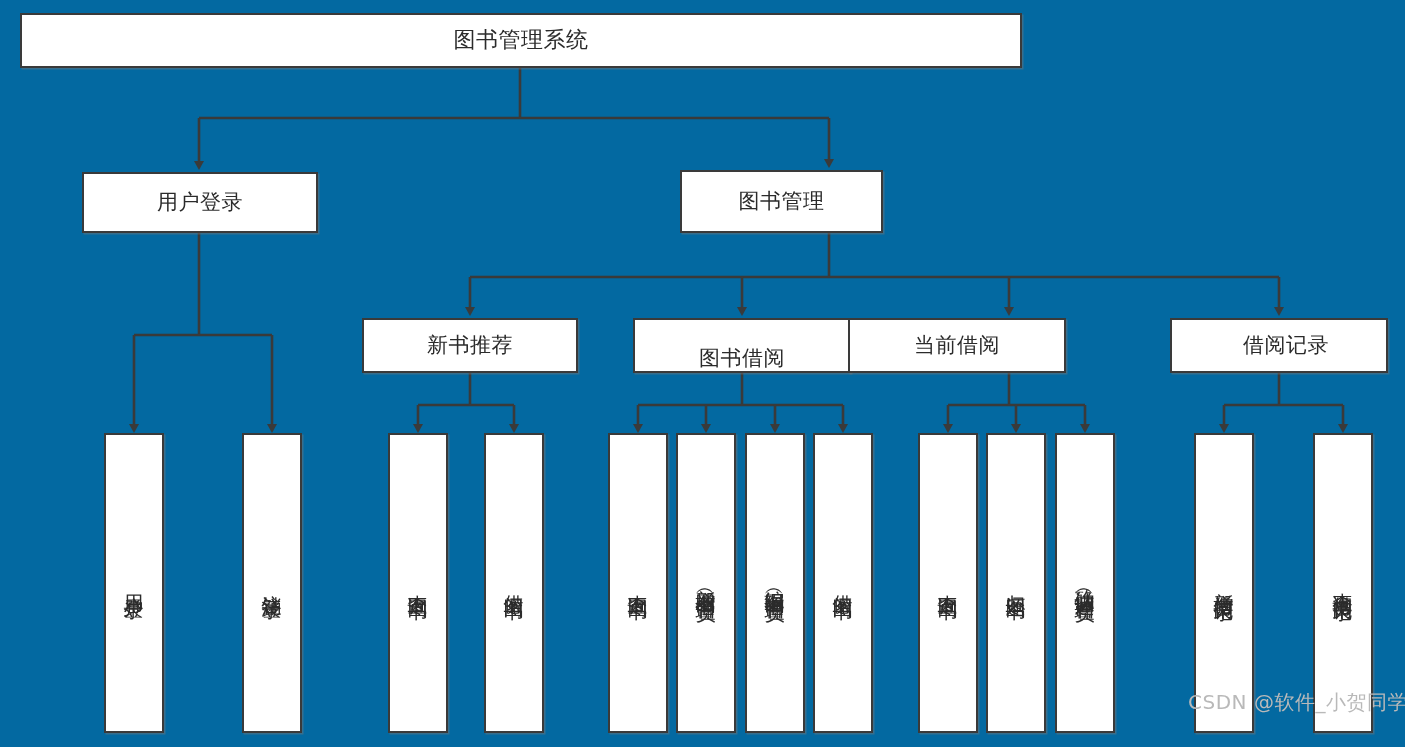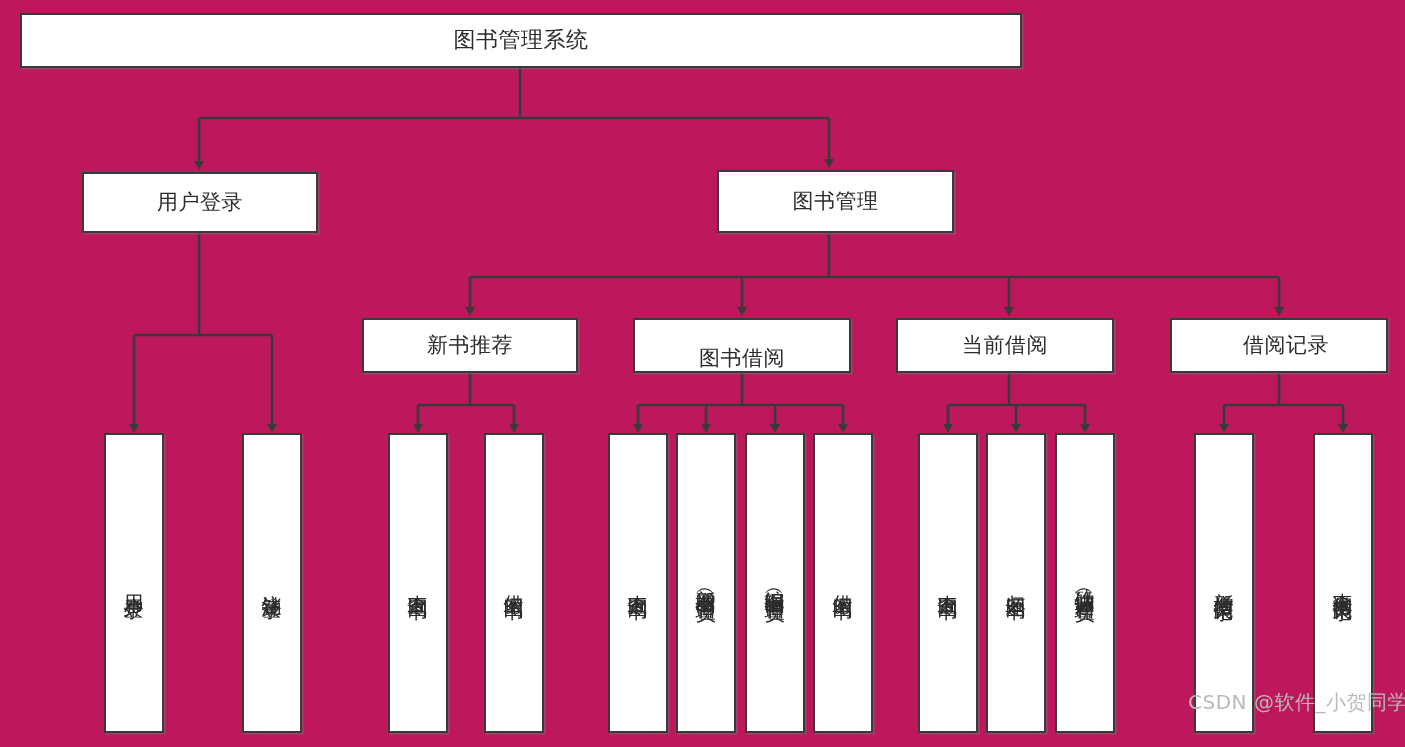--- a/index.html
+++ b/index.html
@@ -8,21 +8,21 @@
     padding: 0;
     background: #ffffff;
   }
   body {
     font-family: "DejaVu Sans", "Liberation Sans", sans-serif;
   }
   #diagram {
     position: relative;
     width: 1405px;
     height: 747px;
-    background: #be185d;
+    background: #0369a1;
     overflow: hidden;
   }
   #diagram svg.edges {
     position: absolute;
     left: 0;
     top: 0;
     width: 1405px;
     height: 747px;
     pointer-events: none;
   }
@@ -119,31 +119,31 @@
     </g>
   </svg>
 
   <div class="node root" style="left:20px; top:13px; width:1002px; height:55px;">
     <span class="label">图书管理系统</span>
   </div>
 
   <div class="node" style="left:82px; top:172px; width:236px; height:61px;">
     <span class="label">用户登录</span>
   </div>
-  <div class="node" style="left:717px; top:170px; width:237px; height:63px;">
+  <div class="node" style="left:680px; top:170px; width:203px; height:63px;">
     <span class="label">图书管理</span>
   </div>
 
   <div class="node" style="left:362px; top:318px; width:216px; height:55px;">
     <span class="label">新书推荐</span>
   </div>
   <div class="node" style="left:633px; top:318px; width:218px; height:55px;align-items:flex-end;">
     <span class="label">图书借阅</span>
   </div>
-  <div class="node" style="left:896px; top:318px; width:218px; height:55px;">
+  <div class="node" style="left:848px; top:318px; width:218px; height:55px;">
     <span class="label">当前借阅</span>
   </div>
   <div class="node" style="left:1170px; top:318px; width:218px; height:55px;padding-left:14px;">
     <span class="label">借阅记录</span>
   </div>
 
   <div class="node vertical" style="left:104px; top:433px; width:60px; height:300px;">
     <span class="label">用户登录</span>
   </div>
   <div class="node vertical" style="left:242px; top:433px; width:60px; height:300px;">

